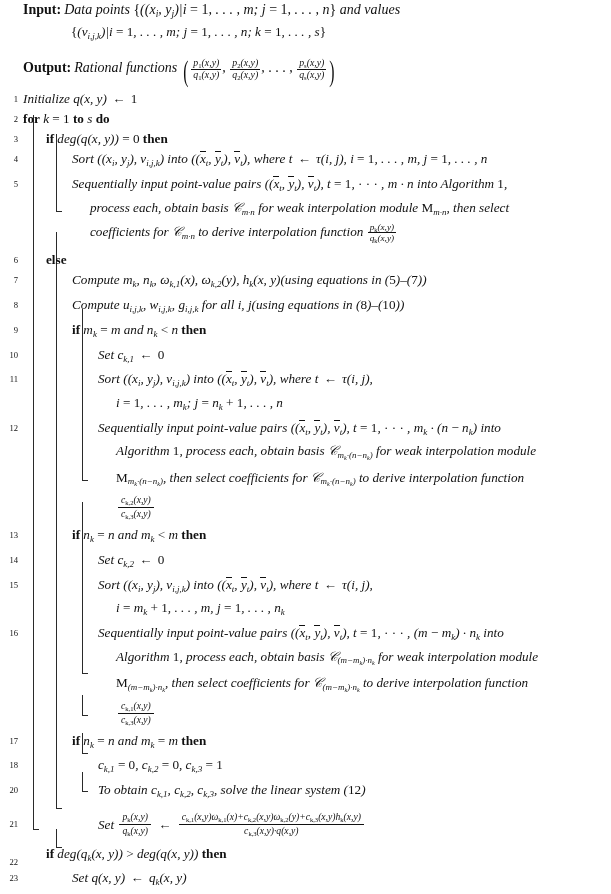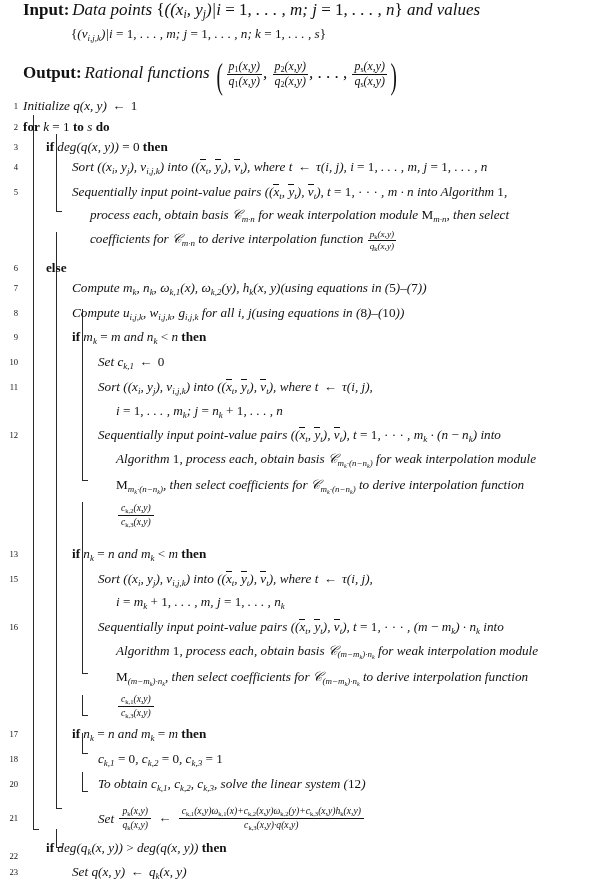--- a/index.html
+++ b/index.html
@@ -23,21 +23,21 @@
     padding: 1px 0 0 0;
   }
 
   
   .head {
     padding-left: 23px;
     padding-right: 6px;
   }
   .head-row {
     display: block;
-    font-size: 17px;
+    font-size: 14px;
     line-height: 18.5px;
     font-style: italic;
   }
   .head-row .kw {
     font-style: normal;
     font-weight: bold;
     padding-right: 3px;
   }
   .head-cont {
     display: block;
@@ -262,25 +262,29 @@
   <div class="line">
     <div class="num">12</div>
     <div class="body-txt ind3">
       Sequentially input point-value pairs ((<span class="ovl">x</span><span class="sub">t</span>, <span class="ovl">y</span><span class="sub">t</span>), <span class="ovl">v</span><span class="sub">t</span>), t <span class="rm">=</span> <span class="rm">1</span>, <span class="rm">· · ·</span> , m<span class="sub">k</span> · (n <span class="rm">−</span> n<span class="sub">k</span>) into
       <span class="cont">Algorithm <span class="rm">1</span>, process each, obtain basis 𝒞<span class="sub">m<span class="sub">k</span>·(n−n<span class="sub">k</span>)</span> for weak interpolation module</span>
       <span class="cont"><span class="rm">M</span><span class="sub">m<span class="sub">k</span>·(n−n<span class="sub">k</span>)</span>, then select coefficients for 𝒞<span class="sub">m<span class="sub">k</span>·(n−n<span class="sub">k</span>)</span> to derive interpolation function</span>
       <span class="cont"><span class="big-frac"><span class="nu">c<span class="subr">k,2</span>(x,y)</span><span class="de">c<span class="subr">k,3</span>(x,y)</span></span></span>
     </div>
   </div>
 
-  <div class="line" style="margin-top:14px;">
+  <div class="line" style="margin-top:3px;">
     <div class="num">13</div>
     <div class="body-txt ind2"><b>if</b> n<span class="sub">k</span> <span class="rm">=</span> n and m<span class="sub">k</span> <span class="rm">&lt;</span> m <b>then</b></div>
   </div>
 
+  <div class="line">
+    <div class="num">14</div>
+    <div class="body-txt ind3">Set c<span class="sub">k,2</span> <span class="arr">←</span> <span class="rm">0</span></div>
+  </div>
 
   <div class="line">
     <div class="num">15</div>
     <div class="body-txt ind3">
       Sort ((x<span class="sub">i</span>, y<span class="sub">j</span>), v<span class="sub">i,j,k</span>) into ((<span class="ovl">x</span><span class="sub">t</span>, <span class="ovl">y</span><span class="sub">t</span>), <span class="ovl">v</span><span class="sub">t</span>), where t <span class="arr">←</span> τ(i, j),
       <span class="cont">i <span class="rm">=</span> m<span class="sub">k</span> <span class="rm">+ 1</span>, . . . , m, j <span class="rm">=</span> <span class="rm">1</span>, . . . , n<span class="sub">k</span></span>
     </div>
   </div>
 
   <div class="line">

